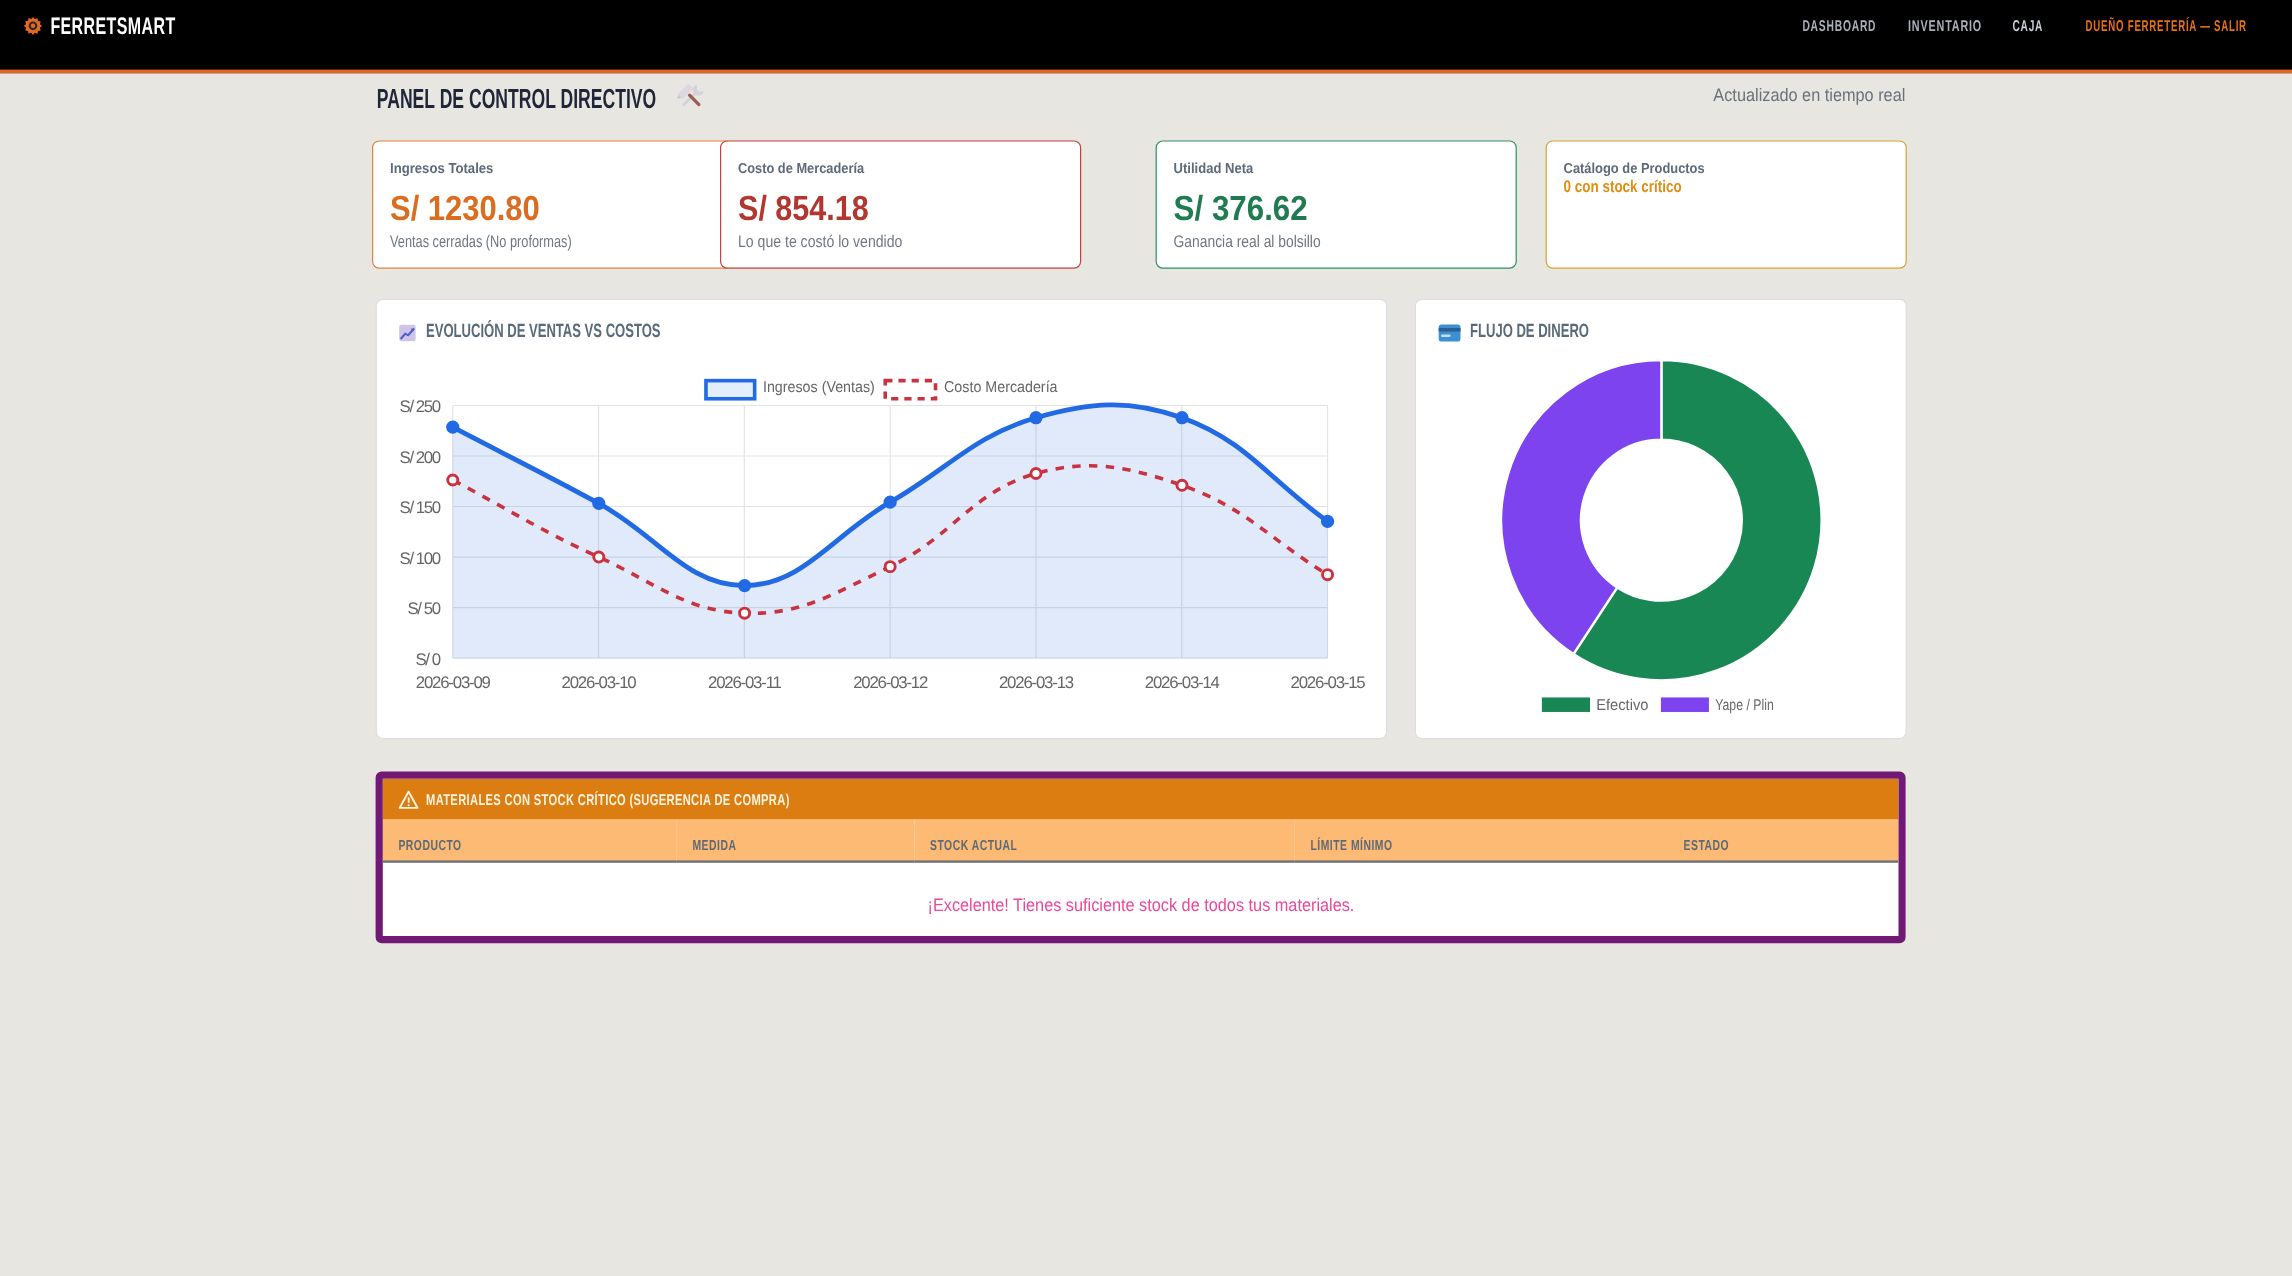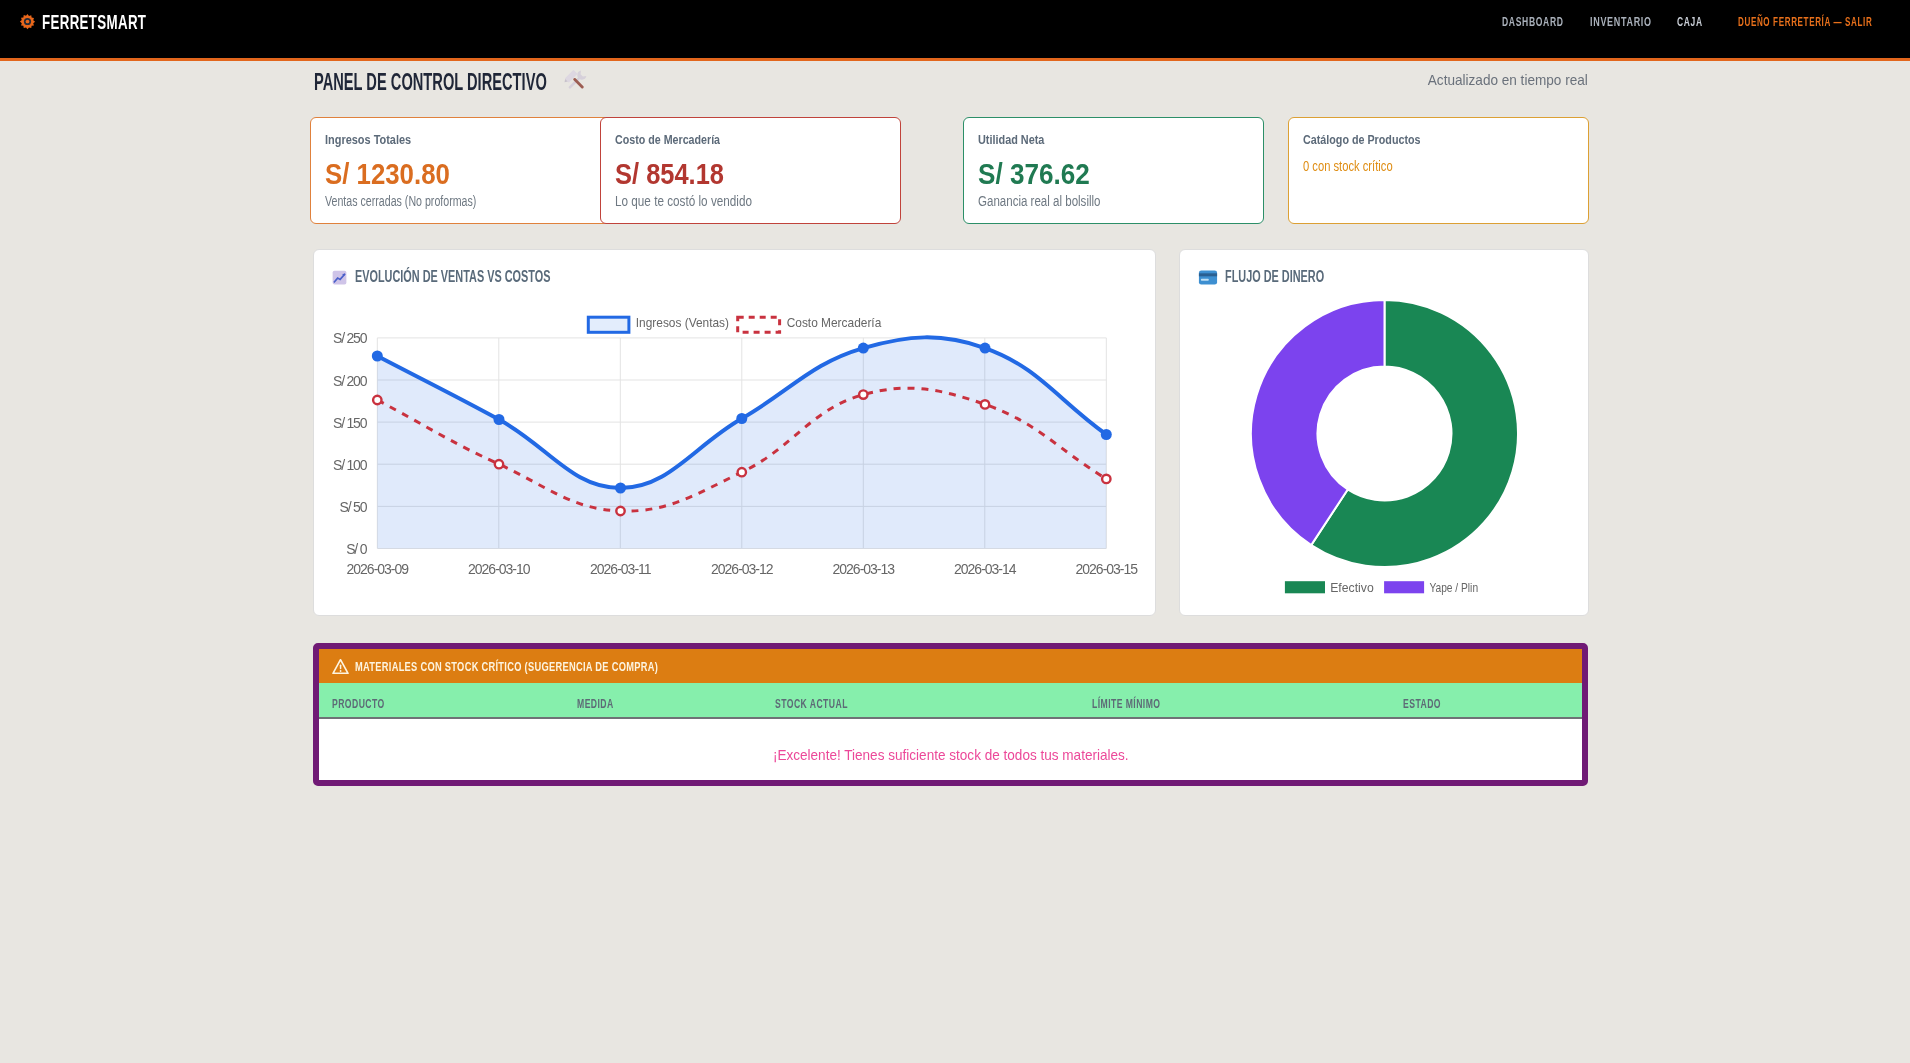--- a/index.html
+++ b/index.html
@@ -27,21 +27,21 @@
   .sc-s { font-size:14px; line-height:15px; color:#6e7882; margin-top:5px; }
 
   .chead { position:absolute; left:18px; top:18px; height:18px; display:flex; align-items:center; font-size:16px; font-weight:700; color:#596a7a; }
   .chead .sx { transform:scaleX(.68); }
 
   
   .alert-card { position:absolute; left:313px; top:643px; width:1275px; height:143px; background:#fff; border:6px solid #701a75; border-radius:5px; overflow:hidden; }
   .alert-head { height:34px; background:#dc7d12; display:flex; align-items:center; padding-left:13px; }
   .alert-head .tx { color:#fdf4e0; font-weight:700; font-size:13px; letter-spacing:.4px; margin-left:6px; transform:scaleX(.715); }
   table.stock { width:100%; border-collapse:collapse; }
-  table.stock th { background:#86efac; height:35px; text-align:left; font-size:12px; color:#5d6a76; font-weight:700; letter-spacing:.6px; border-bottom:2px solid #6f7276; padding:14px 0 0 0; vertical-align:top; }
+  table.stock th { background:#fdba74; height:35px; text-align:left; font-size:12px; color:#5d6a76; font-weight:700; letter-spacing:.6px; border-bottom:2px solid #6f7276; padding:14px 0 0 0; vertical-align:top; }
   table.stock th .sx { transform:scaleX(.72); margin-left:13px; }
   table.stock td { height:72px; text-align:center; font-size:15px; color:#ec4899; background:#fff; }
   table.stock td .sx { transform-origin:50% 50%; transform:scaleX(.904); }
 </style>
 </head>
 <body>
 
 <div class="nav">
   <svg style="position:absolute;left:19px;top:13px;" width="17" height="17" viewBox="0 0 24 24">
       <path fill="#e8671b" d="M12 1.5l2.1 2.6 3.2-1 .5 3.3 3.3.5-1 3.2 2.6 2.1-2.6 2.1 1 3.2-3.3.5-.5 3.3-3.2-1-2.1 2.6-2.1-2.6-3.2 1-.5-3.3-3.3-.5 1-3.2L1.3 12l2.6-2.1-1-3.2 3.3-.5.5-3.3 3.2 1z"></path>
@@ -79,21 +79,21 @@
   <div class="sc-n" style="color:#b23730;"><span class="sx" style="transform:scaleX(.878)">S/ 854.18</span></div>
   <div class="sc-s"><span class="sx" style="transform:scaleX(.838)">Lo que te costó lo vendido</span></div>
 </div>
 <div class="card scard" style="left:963px; border-color:#2c8f68;">
   <div class="sc-t"><span class="sx" style="transform:scaleX(.905)">Utilidad Neta</span></div>
   <div class="sc-n" style="color:#207a52;"><span class="sx" style="transform:scaleX(.9)">S/ 376.62</span></div>
   <div class="sc-s"><span class="sx" style="transform:scaleX(.824)">Ganancia real al bolsillo</span></div>
 </div>
 <div class="card scard" style="left:1288px; border-color:#dca034;">
   <div class="sc-t"><span class="sx" style="transform:scaleX(.895)">Catálogo de Productos</span></div>
-  <div class="sc-s" style="color:#df8d13;font-weight:400;margin-top:12px;"><span class="sx" style="transform:scaleX(.80)">0 con stock crítico</span></div>
+  <div class="sc-s" style="color:#df8d13;font-weight:700;margin-top:1px;"><span class="sx" style="transform:scaleX(.80)">0 con stock crítico</span></div>
 </div>
 
 <div class="card" style="left:313px; top:249px; width:843px; height:367px;">
   <div class="chead">
       <svg width="15" height="15" viewBox="0 0 24 24" style="margin-right:8px;">
         <rect x="1" y="1" width="22" height="22" rx="3" fill="#cfc4e8"></rect>
         <path d="M3 20 L9 13 L13 15 L21 6" fill="none" stroke="#4a5fc9" stroke-width="2.6"></path>
         <path d="M21 6 l-5 .3 3.6 3.4z" fill="#4a5fc9"></path>
       </svg>
       <span class="sx">EVOLUCIÓN DE VENTAS VS COSTOS</span>

